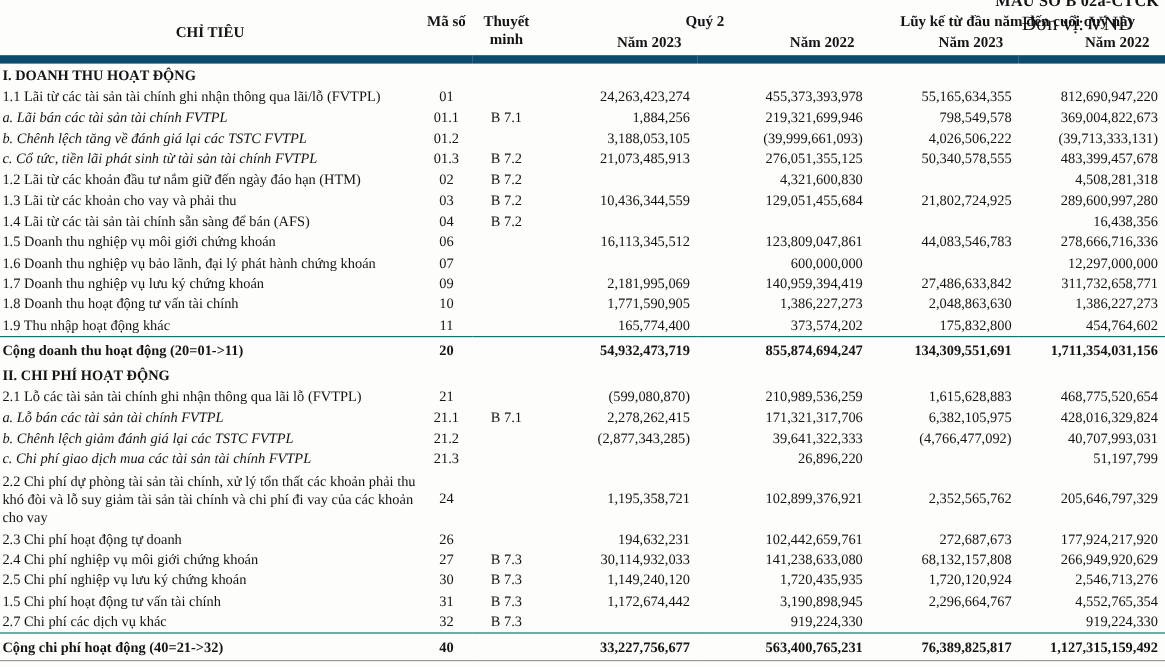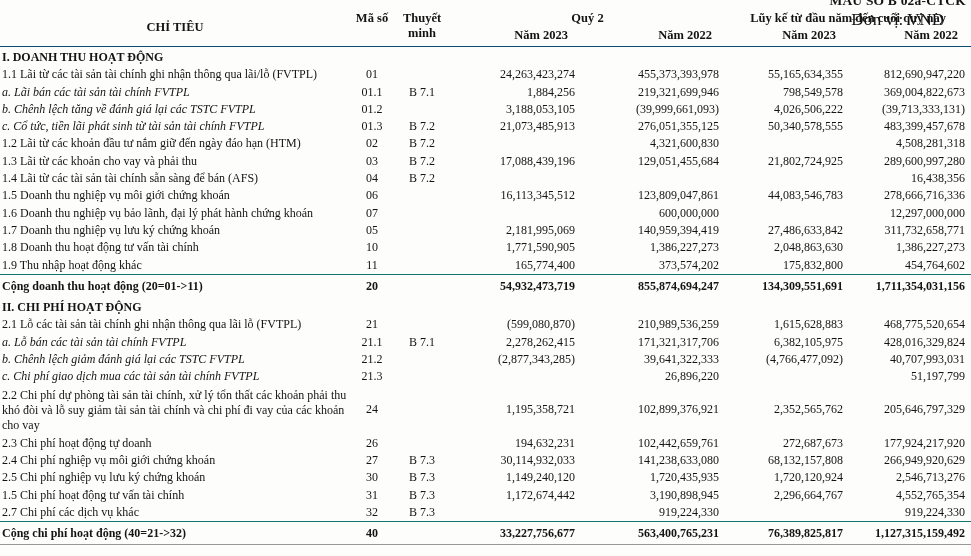--- a/index.html
+++ b/index.html
@@ -13,21 +13,21 @@
   .unit { font-size:17px; margin-top:1px; }
 
   table.fin {
     position:absolute; top:8px; left:0; width:971px;
     border-collapse:collapse; table-layout:fixed; font-size:12px;
   }
   col.c-label{width:350px;} col.c-code{width:44px;} col.c-note{width:56px;}
   col.c-v1{width:131px;} col.c-v2{width:144px;} col.c-v3{width:124px;} col.c-v4{width:122px;}
 
   thead th { font-weight:bold; font-size:12.5px; line-height:15px; padding:1px 2px; vertical-align:middle; }
-  thead { border-bottom:1px solid #0c4a6e; }
+  thead { border-bottom:7px solid #0c4a6e; }
   th.th-criteria { text-align:center; }
   th.th-code, th.th-note { text-align:center; vertical-align:top; padding-top:3px; }
   th.th-group { text-align:center; vertical-align:top; padding-top:3px; }
   th.th-year { text-align:right; padding-right:13px; padding-bottom:3px; }
 
   tbody td { padding:0 2px; line-height:17.3px; vertical-align:baseline; }
   td.col-label { }
   td.col-code { text-align:center; }
   td.col-note { text-align:center; }
   td.col-q2_2023, td.col-q2_2022, td.col-ytd_2023, td.col-ytd_2022 { text-align:right; padding-right:6px; }
@@ -127,21 +127,21 @@
           <td class="col-note">B 7.2</td>
           <td class="col-q2_2023"></td>
           <td class="col-q2_2022">4,321,600,830</td>
           <td class="col-ytd_2023"></td>
           <td class="col-ytd_2022">4,508,281,318</td>
         </tr>
         <tr class="row-item">
           <td class="col-label">1.3 Lãi từ các khoản cho vay và phải thu</td>
           <td class="col-code">03</td>
           <td class="col-note">B 7.2</td>
-          <td class="col-q2_2023">17,088,439,196</td>
+          <td class="col-q2_2023">10,436,344,559</td>
           <td class="col-q2_2022">129,051,455,684</td>
           <td class="col-ytd_2023">21,802,724,925</td>
           <td class="col-ytd_2022">289,600,997,280</td>
         </tr>
         <tr class="row-item">
           <td class="col-label">1.4 Lãi từ các tài sản tài chính sẵn sàng để bán (AFS)</td>
           <td class="col-code">04</td>
           <td class="col-note">B 7.2</td>
           <td class="col-q2_2023"></td>
           <td class="col-q2_2022"></td>
@@ -161,21 +161,21 @@
           <td class="col-label">1.6 Doanh thu nghiệp vụ bảo lãnh, đại lý phát hành chứng khoán</td>
           <td class="col-code">07</td>
           <td class="col-note"></td>
           <td class="col-q2_2023"></td>
           <td class="col-q2_2022">600,000,000</td>
           <td class="col-ytd_2023"></td>
           <td class="col-ytd_2022">12,297,000,000</td>
         </tr>
         <tr class="row-item">
           <td class="col-label">1.7 Doanh thu nghiệp vụ lưu ký chứng khoán</td>
-          <td class="col-code">05</td>
+          <td class="col-code">09</td>
           <td class="col-note"></td>
           <td class="col-q2_2023">2,181,995,069</td>
           <td class="col-q2_2022">140,959,394,419</td>
           <td class="col-ytd_2023">27,486,633,842</td>
           <td class="col-ytd_2022">311,732,658,771</td>
         </tr>
         <tr class="row-item">
           <td class="col-label">1.8 Doanh thu hoạt động tư vấn tài chính</td>
           <td class="col-code">10</td>
           <td class="col-note"></td>

